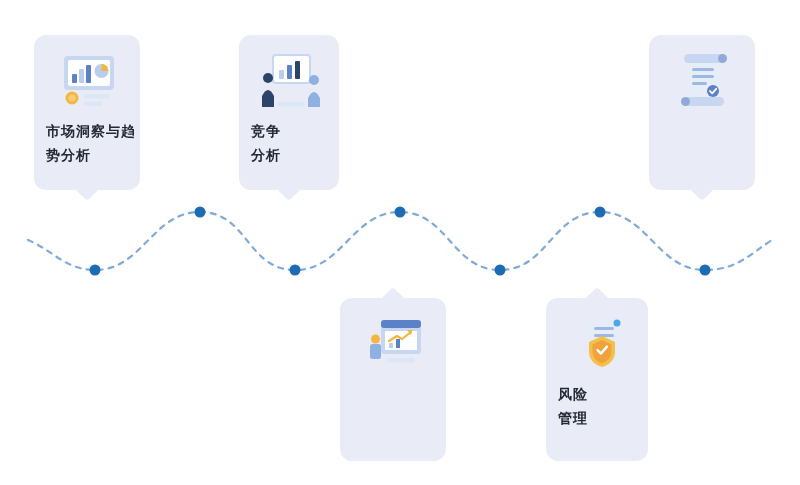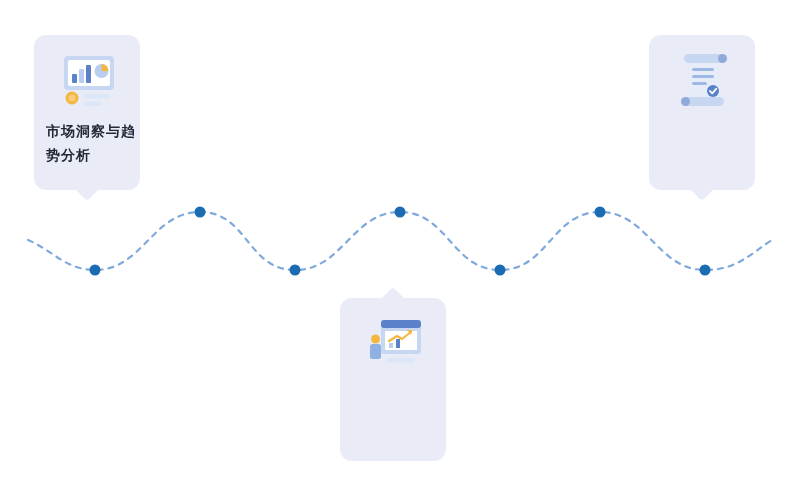--- a/index.html
+++ b/index.html
@@ -66,20 +66,38 @@
         <circle cx="14" cy="47" r="6.5" fill="#f5b63f"></circle>
         <circle cx="14" cy="47" r="3.6" fill="#f8cd77"></circle>
         <rect x="26" y="43" width="26" height="4.5" rx="2.25" fill="#dbe6f7"></rect>
         <rect x="26" y="50.5" width="18" height="4.5" rx="2.25" fill="#dbe6f7"></rect>
       </svg>
     </div>
     <div class="label">市场洞察与趋
 势分析</div>
   </div>
 
+  <div class="card" style="left:239px; top:35px; width:100px; height:155px">
+    <span class="tail down"></span>
+    <div class="icon-wrap">
+      <svg width="62" height="58" viewBox="0 0 62 58">
+        <rect x="13" y="4" width="37" height="28" rx="3" fill="#ffffff" stroke="#c7d7f1" stroke-width="2"></rect>
+        <rect x="19" y="19" width="5" height="9" rx="1" fill="#b9cdf0"></rect>
+        <rect x="27" y="14" width="5" height="14" rx="1" fill="#5b82c9"></rect>
+        <rect x="35" y="10" width="5" height="18" rx="1" fill="#2e4369"></rect>
+        <circle cx="8" cy="27" r="5" fill="#2e4369"></circle>
+        <path d="M2 45 q6 -12 12 0 l0 11 l-12 0 Z" fill="#2e4369"></path>
+        <circle cx="54" cy="29" r="5" fill="#8fb0e3"></circle>
+        <path d="M48 47 q6 -12 12 0 l0 9 l-12 0 Z" fill="#8fb0e3"></path>
+        <rect x="17" y="51" width="28" height="4.5" rx="2.25" fill="#dbe6f7"></rect>
+      </svg>
+    </div>
+    <div class="label">竞争
+分析</div>
+  </div>
 
 
   <div class="card" style="left:649px; top:35px; width:106px; height:155px">
     <span class="tail down"></span>
     <div class="icon-wrap">
       <svg width="56" height="58" viewBox="0 0 56 58">
         <rect x="12" y="8" width="32" height="44" fill="#e6edf9"></rect>
         <rect x="16" y="17" width="22" height="3" rx="1.5" fill="#9db8e4"></rect>
         <rect x="16" y="24" width="22" height="3" rx="1.5" fill="#9db8e4"></rect>
         <rect x="16" y="31" width="15" height="3" rx="1.5" fill="#9db8e4"></rect>
@@ -105,14 +123,31 @@
         <rect x="31" y="25" width="4" height="9" fill="#5b82c9"></rect>
         <path d="M24 27 l8 -5 5 3 9 -7" stroke="#f5b63f" stroke-width="2.2" fill="none" stroke-linecap="round" stroke-linejoin="round"></path>
         <path d="M42 16 l5 0 -1 5 Z" fill="#f5b63f"></path>
         <rect x="5" y="30" width="11" height="15" rx="2.5" fill="#8fb0e3"></rect>
         <circle cx="10.5" cy="25" r="4.5" fill="#f5b63f"></circle>
         <rect x="22" y="44" width="28" height="4.5" rx="2.25" fill="#dbe6f7"></rect>
       </svg>
     </div>
   </div>
 
+  <div class="card" style="left:546px; top:298px; width:102px; height:163px">
+    <span class="tail up"></span>
+    <div class="icon-wrap">
+      <svg width="58" height="58" viewBox="0 0 58 58">
+        <rect x="18" y="5" width="32" height="44" rx="4" fill="#e6edf9"></rect>
+        <rect x="24" y="13" width="20" height="3" rx="1.5" fill="#9db8e4"></rect>
+        <rect x="24" y="20" width="20" height="3" rx="1.5" fill="#9db8e4"></rect>
+        <rect x="24" y="27" width="13" height="3" rx="1.5" fill="#9db8e4"></rect>
+        <circle cx="47" cy="9" r="3.5" fill="#49a8e8"></circle>
+        <path d="M19 28 l13 -6 13 6 v9 q0 12 -13 16 q-13 -4 -13 -16 Z" fill="#f5c04a"></path>
+        <path d="M22.5 30.5 l9.5 -4.4 9.5 4.4 v6.5 q0 9 -9.5 12.4 q-9.5 -3.4 -9.5 -12.4 Z" fill="#f0a23c"></path>
+        <path d="M27.5 36 l3.4 3.6 6 -7" stroke="#ffffff" stroke-width="2.4" fill="none" stroke-linecap="round" stroke-linejoin="round"></path>
+      </svg>
+    </div>
+    <div class="label">风险
+管理</div>
+  </div>
 
 </div>
 
 </body></html>

